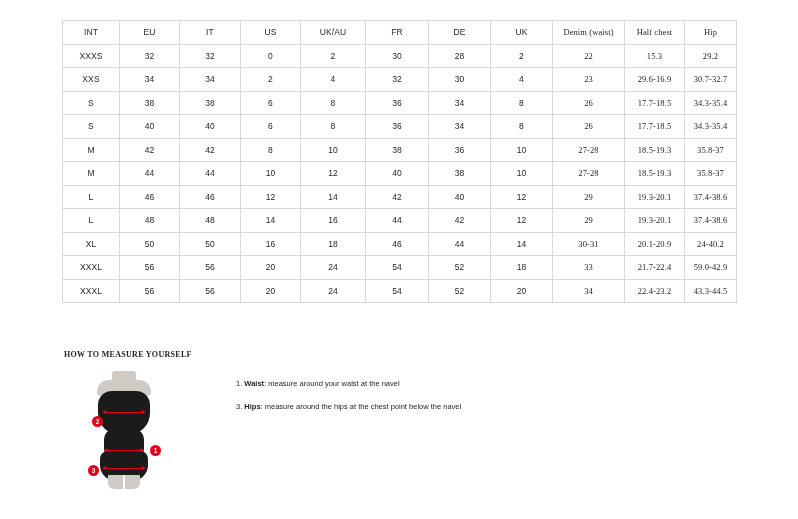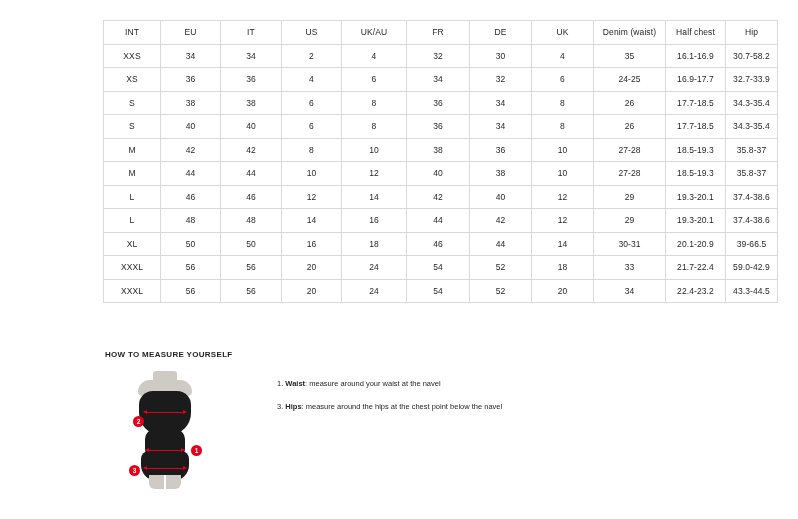--- a/index.html
+++ b/index.html
@@ -11,21 +11,20 @@
     width: 798px;
     height: 519px;
     font-family: "Liberation Sans", sans-serif;
     color: #231f20;
     overflow: hidden;
   }
   .page {
     position: relative;
     width: 679px;
     height: 519px;
-    margin-left: 41px;
   }
   
   .table-wrap {
     position: absolute;
     left: 62px;
     top: 20px;
     width: 674px;
   }
   table.size-table {
     border-collapse: collapse;
@@ -55,34 +54,36 @@
   col.c4 { width: 65px; }
   col.c5 { width: 63px; }
   col.c6 { width: 62px; }
   col.c7 { width: 62px; }
   col.c8 { width: 72px; }
   col.c9 { width: 60px; }
   col.c10 { width: 52px; }
   td.left-pad {
     text-align: left;
     padding-left: 7px;
+    font-family: Liberation Serif, serif;
   }
   
   .howto {
     position: absolute;
     left: 64px;
     top: 350px;
     width: 700px;
   }
   .howto-title {
     font-size: 8px;
     font-weight: bold;
     letter-spacing: 0.3px;
     color: #231f20;
     margin-bottom: 10px;
+    font-family: Liberation Serif, serif;
   }
   .howto-body {
     position: relative;
     display: flex;
     align-items: flex-start;
   }
   .figure {
     position: relative;
     width: 118px;
     height: 125px;
@@ -233,44 +234,44 @@
           <td>FR</td>
           <td>DE</td>
           <td>UK</td>
           <td class="left-pad">Denim (waist)</td>
           <td class="left-pad">Half chest</td>
           <td class="left-pad">Hip</td>
         </tr>
       </thead>
       <tbody>
         <tr>
+          <td>XXXS</td>
+          <td>32</td>
+          <td>32</td>
+          <td>0</td>
+          <td>2</td>
+          <td>30</td>
+          <td>28</td>
+          <td>2</td>
+          <td class="left-pad">22</td>
+          <td class="left-pad">15.3</td>
+          <td class="left-pad">29.2</td>
+        </tr>
+        <tr>
           <td>XXS</td>
           <td>34</td>
           <td>34</td>
           <td>2</td>
           <td>4</td>
           <td>32</td>
           <td>30</td>
           <td>4</td>
-          <td class="left-pad">35</td>
-          <td class="left-pad">16.1-16.9</td>
-          <td class="left-pad">30.7-58.2</td>
-        </tr>
-        <tr>
-          <td>XS</td>
-          <td>36</td>
-          <td>36</td>
-          <td>4</td>
-          <td>6</td>
-          <td>34</td>
-          <td>32</td>
-          <td>6</td>
-          <td class="left-pad">24-25</td>
-          <td class="left-pad">16.9-17.7</td>
-          <td class="left-pad">32.7-33.9</td>
+          <td class="left-pad">23</td>
+          <td class="left-pad">29.6-16.9</td>
+          <td class="left-pad">30.7-32.7</td>
         </tr>
         <tr>
           <td>S</td>
           <td>38</td>
           <td>38</td>
           <td>6</td>
           <td>8</td>
           <td>36</td>
           <td>34</td>
           <td>8</td>
@@ -347,21 +348,21 @@
           <td>XL</td>
           <td>50</td>
           <td>50</td>
           <td>16</td>
           <td>18</td>
           <td>46</td>
           <td>44</td>
           <td>14</td>
           <td class="left-pad">30-31</td>
           <td class="left-pad">20.1-20.9</td>
-          <td class="left-pad">39-66.5</td>
+          <td class="left-pad">24-40.2</td>
         </tr>
         <tr>
           <td>XXXL</td>
           <td>56</td>
           <td>56</td>
           <td>20</td>
           <td>24</td>
           <td>54</td>
           <td>52</td>
           <td>18</td>

